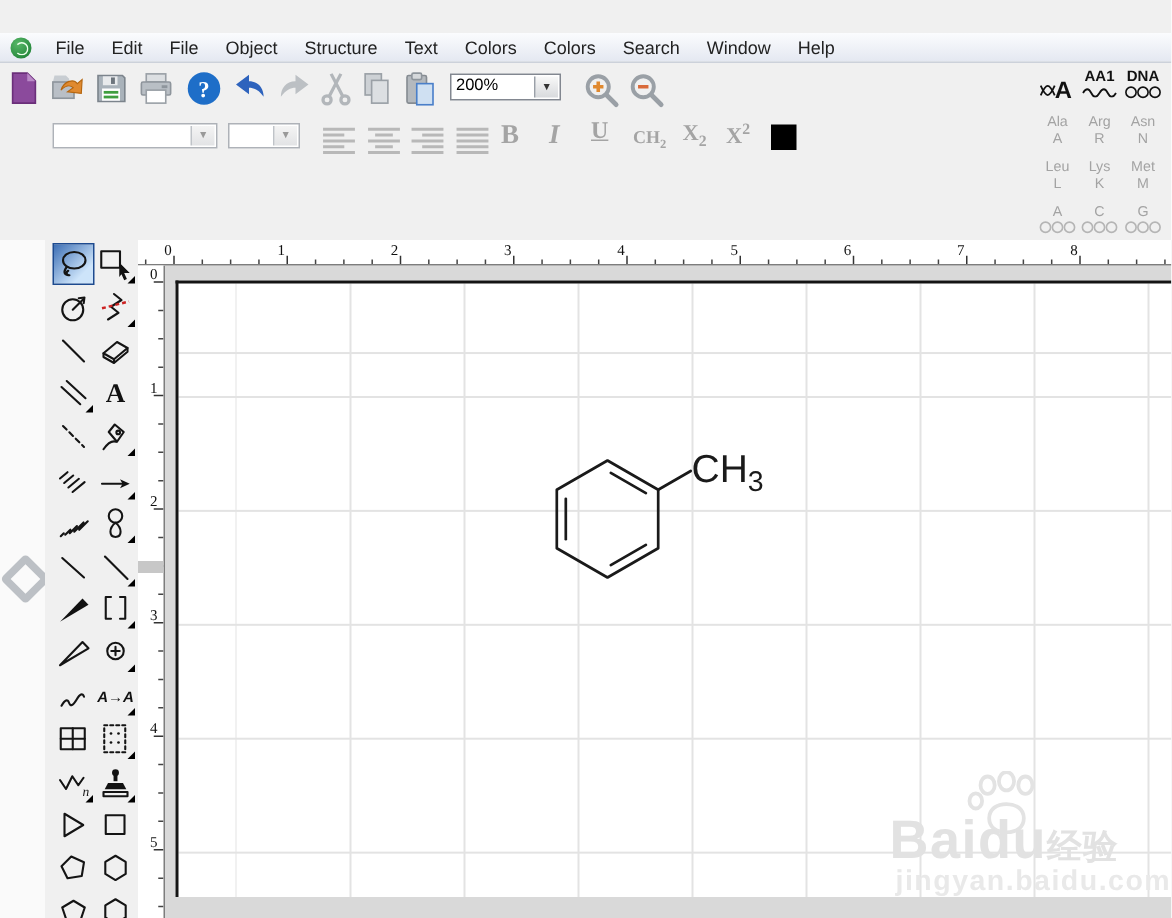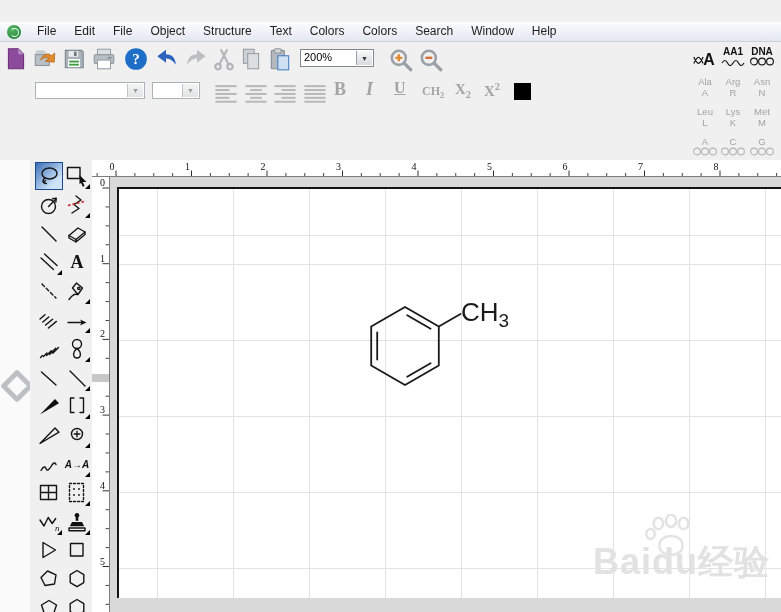--- a/index.html
+++ b/index.html
@@ -12,21 +12,21 @@
   #app-icon{position:absolute;left:4px;top:3px;width:15px;height:15px;border-radius:3px;
     background:radial-gradient(circle at 35% 30%,#4db05e,#15702a);}
   #app-icon:after{content:"";position:absolute;left:3px;top:3px;width:9px;height:9px;
     border:1.5px solid #eaffea;border-radius:50%;border-right-color:transparent;}
   #title-text{position:absolute;left:24px;top:4px;font-size:12.5px;color:#101010;white-space:nowrap;}
   .blob{position:absolute;filter:blur(3px);border-radius:2px;opacity:.75;}
 
   
   #menubar{position:absolute;left:0;top:22px;width:781px;height:20px;box-sizing:border-box;
     background:linear-gradient(#fbfcfe,#e4e8f1);border-bottom:1px solid #ccd1da;
-    display:flex;align-items:flex-start;padding-left:28px;}
+    display:flex;align-items:center;padding-left:28px;}
   .menu-item{font-size:12px;color:#222;padding:2px 9px;white-space:nowrap;}
   #doc-icon{position:absolute;left:7px;top:3px;width:14px;height:14px;border-radius:50%;
     background:radial-gradient(circle at 35% 30%,#57b768,#177a2e);}
   #doc-icon:after{content:"";position:absolute;left:3px;top:3px;width:7px;height:7px;
     border:1.5px solid #ecffec;border-radius:50%;border-left-color:transparent;}
 
   
   #toolbar1{position:absolute;left:0;top:42px;width:781px;height:34px;}
   .tb-btn{position:absolute;top:4px;width:26px;height:26px;}
   .tb-btn svg{width:100%;height:100%;}
@@ -87,21 +87,21 @@
      border-top:2px solid #141414;border-left:2px solid #141414;background-color:#fff;
      background-image:repeating-linear-gradient(to right,#e3e3e3 0 1px,transparent 1px 76px),
                       repeating-linear-gradient(to bottom,#e3e3e3 0 1px,transparent 1px 76px);
      background-position:38px 0,0 75px;}
   #molecule-svg{position:absolute;left:0;top:0;}
   .ruler-num{font-family:"Liberation Serif",serif;font-size:10px;fill:#111;}
 
   
   .wm{position:absolute;color:#e2e2e2;font-weight:bold;white-space:nowrap;}
   #wm-brand{left:474px;top:350px;font-size:36px;letter-spacing:1px;}
-  #wm-brand .cn{font-size:35px;}
+  #wm-brand .cn{font-size:23px;}
   #wm-url{left:478px;top:388px;font-size:19px;color:#e9e9e9;font-weight:bold;letter-spacing:1px;}
   #wm-paw{position:absolute;left:524px;top:325px;}
 </style>
 </head>
 <body>
 
 <div id="screen">
 
 
   <div id="menubar">
@@ -563,15 +563,16 @@
       <svg id="wm-paw" width="56" height="42" viewBox="0 0 52 40">
         <g fill="none" stroke="#e3e3e3" stroke-width="2.4">
           <ellipse cx="14" cy="9" rx="4.5" ry="5.5"></ellipse>
           <ellipse cx="26" cy="6.5" rx="4.8" ry="5.8"></ellipse>
           <ellipse cx="38" cy="9" rx="4.5" ry="5.5"></ellipse>
           <ellipse cx="6.5" cy="19" rx="4" ry="4.8"></ellipse>
           <path d="M15 30 c0-6 5-9 11-9 s11 3 11 9 -5 9 -11 9 -11-3 -11-9z"></path>
         </g>
       </svg>
       <div id="wm-brand" class="wm"><span>Baidu</span><span class="cn">经验</span></div>
+      <div id="wm-url" class="wm">jingyan.baidu.com</div>
     </div>
   </div>
 </div>
 
 </body></html>

